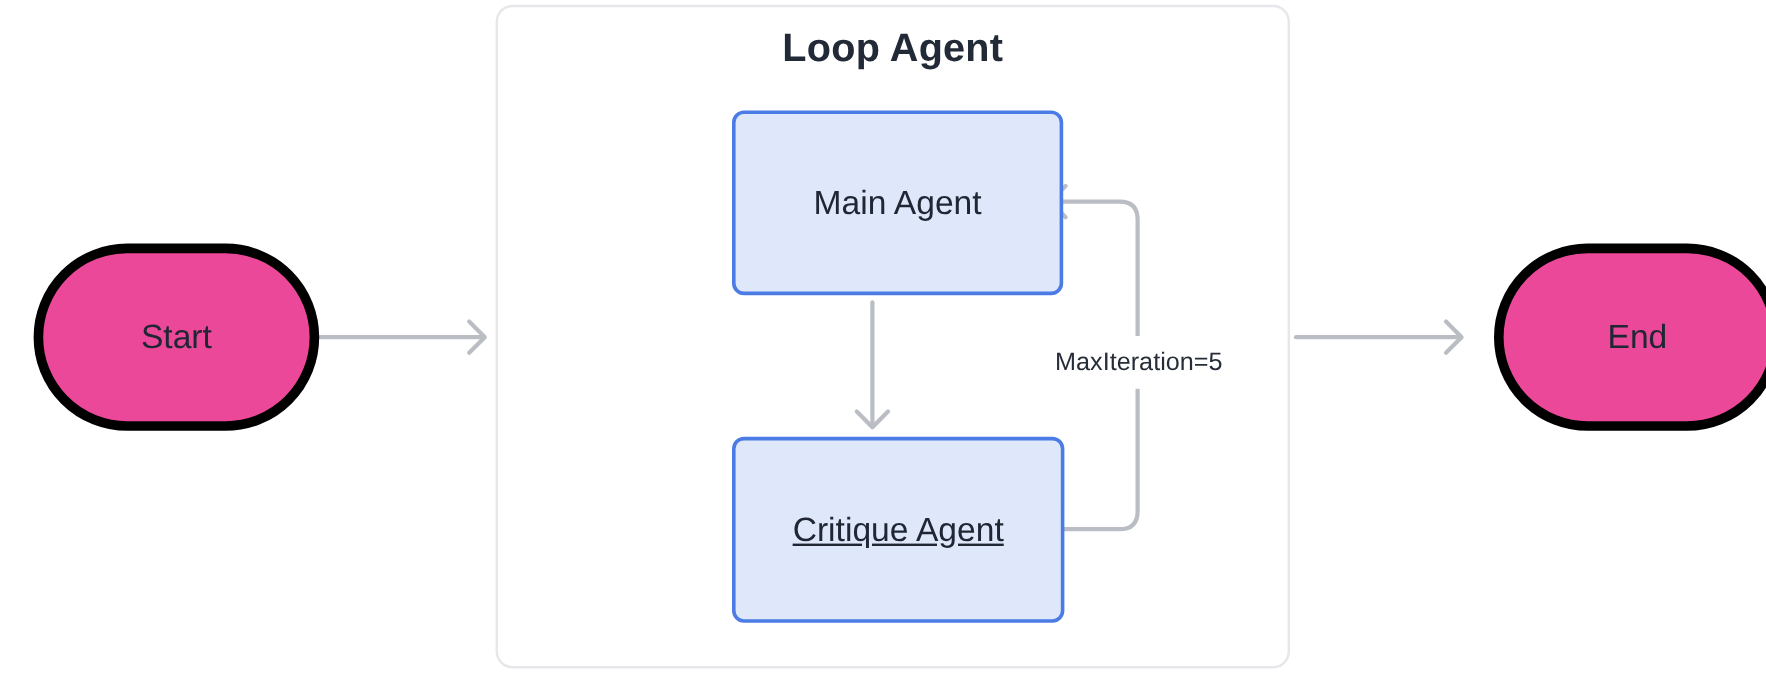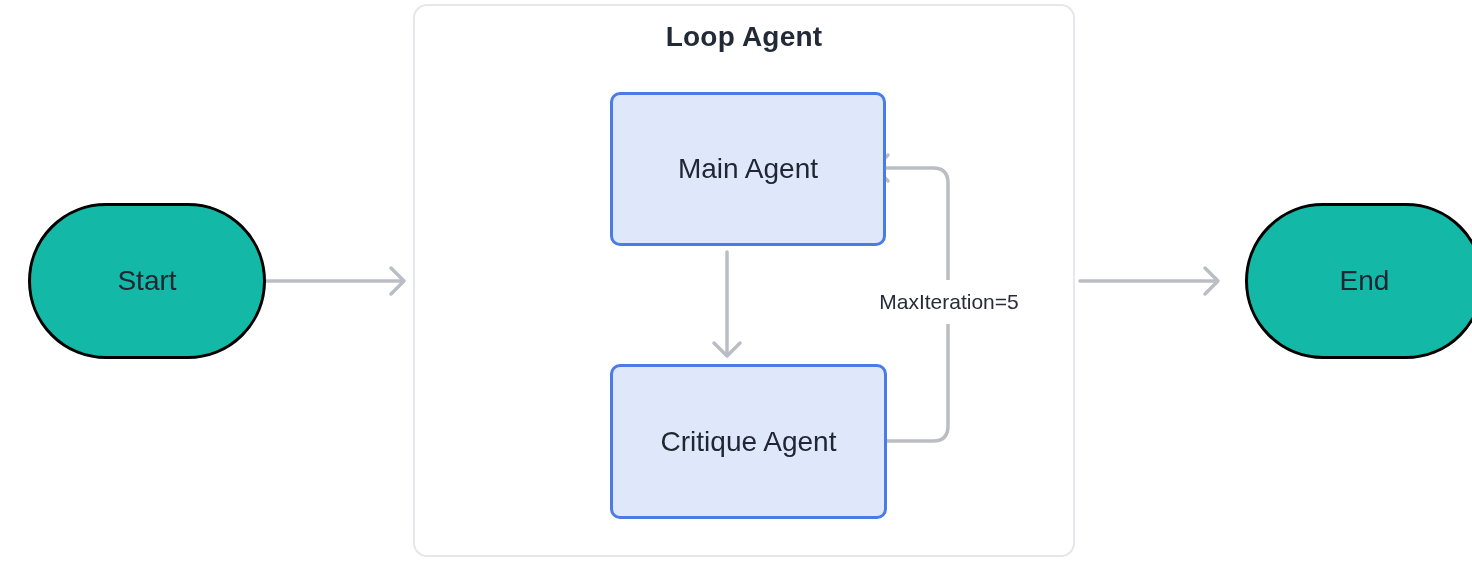--- a/index.html
+++ b/index.html
@@ -27,21 +27,21 @@
     border-radius: 14px;
     box-sizing: border-box;
     z-index: 1;
   }
   .container-title {
     position: absolute;
     top: 15px;
     left: 0;
     width: 100%;
     text-align: center;
-    font-size: 28px;
+    font-size: 33px;
     font-weight: bold;
     color: #232a37;
     letter-spacing: 0.2px;
   }
   
   svg.arrows {
     position: absolute;
     left: 0;
     top: 0;
     z-index: 2;
@@ -52,34 +52,34 @@
     display: flex;
     align-items: center;
     justify-content: center;
     box-sizing: border-box;
     color: #202633;
     font-size: 28px;
     z-index: 3;
     margin-left: 20px;
   }
   .terminal {
-    background: #14b8a6;
-    border: 3px solid #000000;
+    background: #ec4899;
+    border: 8px solid #000000;
     border-radius: 78px;
     align-items: center;
   }
   .node-start { left: 8px;    top: 203px; width: 238px; height: 156px; }
   .node-end   { left: 1225px; top: 203px; width: 239px; height: 156px; }
   .agent {
     background: #dfe8fb;
     border: 3px solid #4b7ce6;
     border-radius: 10px;
   }
   .node-main     { left: 590px; top: 92px;  width: 276px; height: 154px; }
-  .node-critique { left: 590px; top: 364px; width: 277px; height: 155px; }
+  .node-critique { left: 590px; top: 364px; width: 277px; height: 155px; text-decoration: underline; }
   
   .loop-label {
     position: absolute;
     left: 949px;
     top: 302px;
     transform: translate(-50%, -50%);
     background: #ffffff;
     padding: 10px 4px;
     font-size: 21px;
     color: #272d38;

